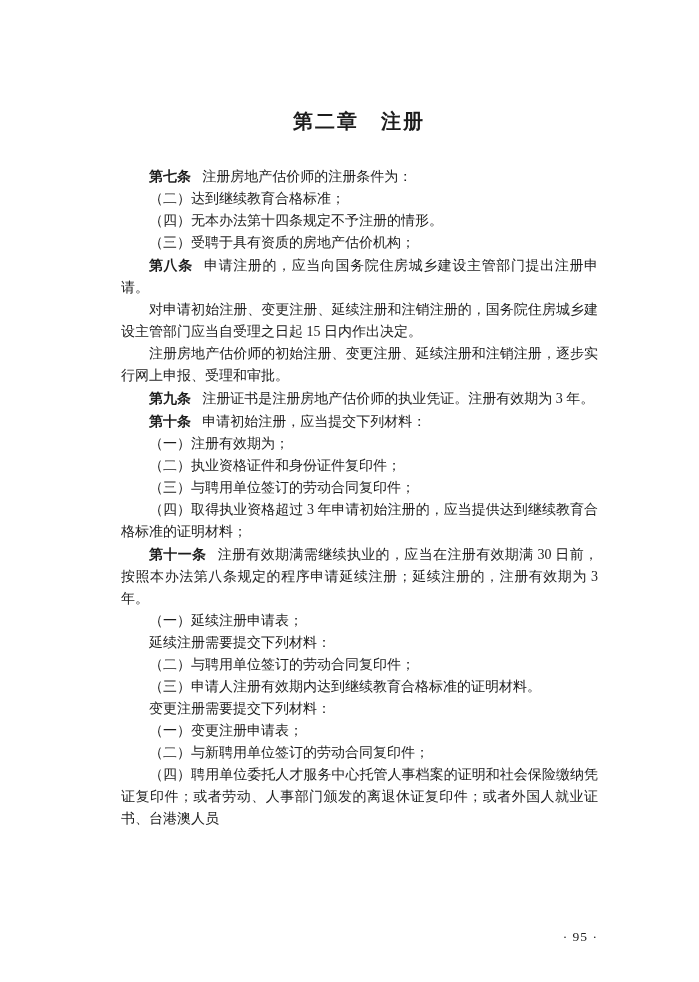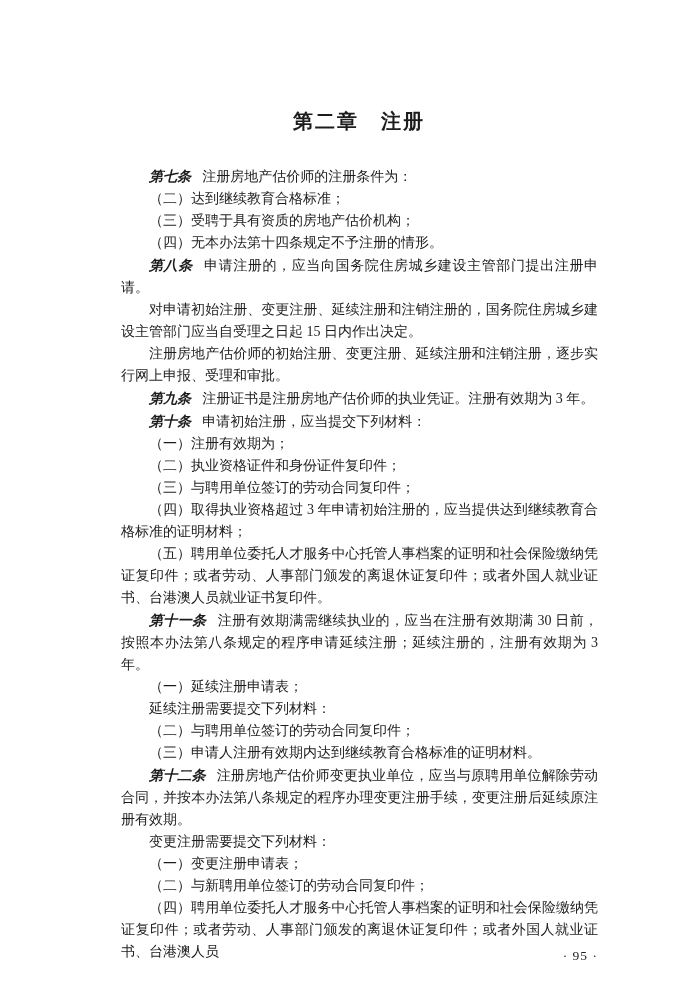--- a/index.html
+++ b/index.html
@@ -30,58 +30,55 @@
     text-align: justify;
   }
   .para {
     margin: 0;
     text-indent: 2em;
   }
   .article-label {
     font-family: "Liberation Sans", "DejaVu Sans", sans-serif;
     font-weight: 700;
     margin-right: 0.8em;
-    font-style: italic;
   }
   .page-number {
     position: absolute;
     right: 87px;
-    bottom: 18px;
+    bottom: 37px;
     font-size: 13.5px;
     letter-spacing: 1px;
   }
 </style>
 </head>
 <body>
 
 <div class="page">
 
   <h1 class="chapter-title">第二章　注册</h1>
 
   <div class="doc-body">
     <p class="para"><span class="article-label">第七条</span><span>注册房地产估价师的注册条件为：</span></p>
     <p class="para"><span>（二）达到继续教育合格标准；</span></p>
+    <p class="para"><span>（四）无本办法第十四条规定不予注册的情形。</span></p>
     <p class="para"><span>（三）受聘于具有资质的房地产估价机构；</span></p>
-    <p class="para"><span>（四）无本办法第十四条规定不予注册的情形。</span></p>
     <p class="para"><span class="article-label">第八条</span><span>申请注册的，应当向国务院住房城乡建设主管部门提出注册申请。</span></p>
     <p class="para"><span>对申请初始注册、变更注册、延续注册和注销注册的，国务院住房城乡建设主管部门应当自受理之日起 15 日内作出决定。</span></p>
     <p class="para"><span>注册房地产估价师的初始注册、变更注册、延续注册和注销注册，逐步实行网上申报、受理和审批。</span></p>
     <p class="para"><span class="article-label">第九条</span><span>注册证书是注册房地产估价师的执业凭证。注册有效期为 3 年。</span></p>
     <p class="para"><span class="article-label">第十条</span><span>申请初始注册，应当提交下列材料：</span></p>
     <p class="para"><span>（一）注册有效期为；</span></p>
     <p class="para"><span>（二）执业资格证件和身份证件复印件；</span></p>
     <p class="para"><span>（三）与聘用单位签订的劳动合同复印件；</span></p>
     <p class="para"><span>（四）取得执业资格超过 3 年申请初始注册的，应当提供达到继续教育合格标准的证明材料；</span></p>
-    <p class="para"><span>（五）聘用单位委托人才服务中心托管人事档案的证明和社会保险缴纳凭证复印件；或者劳动、人事部门颁发的离退休证复印件；或者外国人就业证书、台港澳人员就业证书复印件。</span></p>
     <p class="para"><span class="article-label">第十一条</span><span>注册有效期满需继续执业的，应当在注册有效期满 30 日前，按照本办法第八条规定的程序申请延续注册；延续注册的，注册有效期为 3 年。</span></p>
     <p class="para"><span>（一）延续注册申请表；</span></p>
     <p class="para"><span>延续注册需要提交下列材料：</span></p>
     <p class="para"><span>（二）与聘用单位签订的劳动合同复印件；</span></p>
     <p class="para"><span>（三）申请人注册有效期内达到继续教育合格标准的证明材料。</span></p>
-    <p class="para"><span class="article-label">第十二条</span><span>注册房地产估价师变更执业单位，应当与原聘用单位解除劳动合同，并按本办法第八条规定的程序办理变更注册手续，变更注册后延续原注册有效期。</span></p>
     <p class="para"><span>变更注册需要提交下列材料：</span></p>
     <p class="para"><span>（一）变更注册申请表；</span></p>
     <p class="para"><span>（二）与新聘用单位签订的劳动合同复印件；</span></p>
     <p class="para"><span>（四）聘用单位委托人才服务中心托管人事档案的证明和社会保险缴纳凭证复印件；或者劳动、人事部门颁发的离退休证复印件；或者外国人就业证书、台港澳人员</span></p>
   </div>
 
   <div class="page-number">· 95 ·</div>
 
 </div>
 

